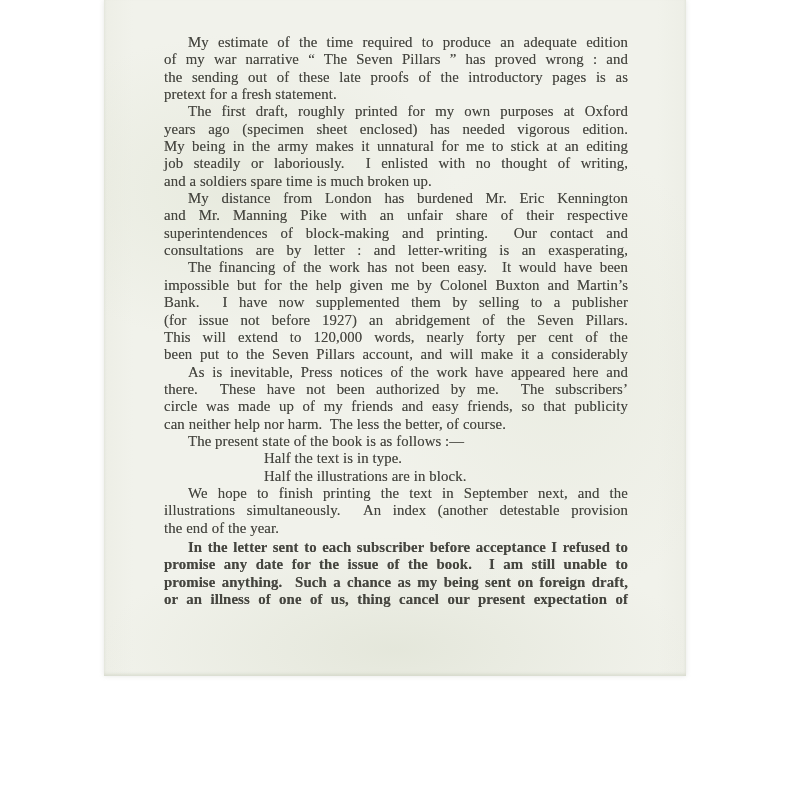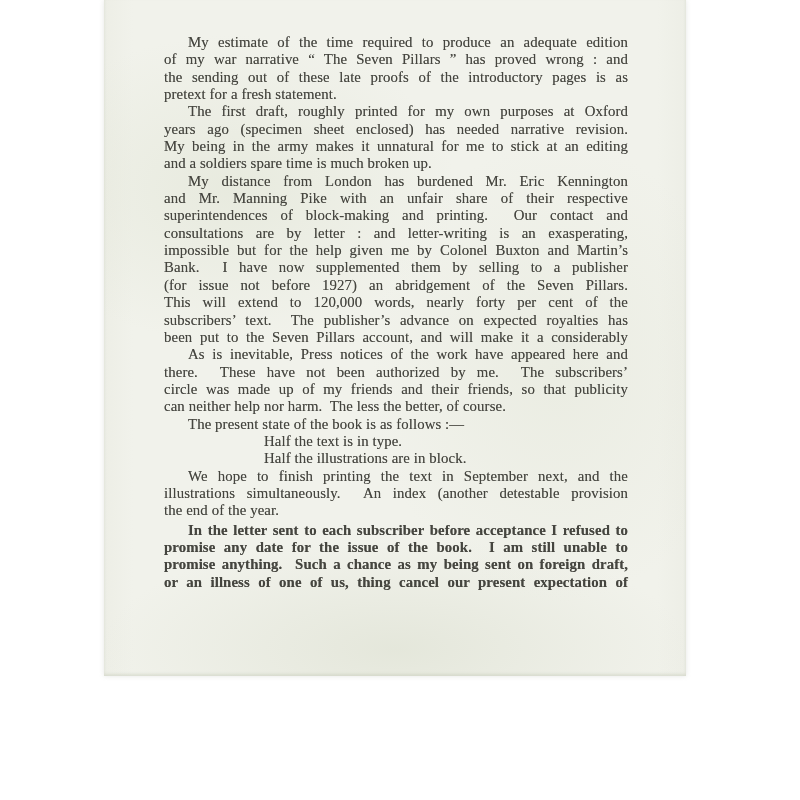--- a/index.html
+++ b/index.html
@@ -64,42 +64,43 @@
   <div class="paper">
     <div class="text-block" id="text-block">
         <div class="para normal">
           <div class="line first">My estimate of the time required to produce an adequate edition</div>
           <div class="line">of my war narrative “ The Seven Pillars ” has proved wrong : and</div>
           <div class="line">the sending out of these late proofs of the introductory pages is as</div>
           <div class="line last">pretext for a fresh statement.</div>
         </div>
         <div class="para normal">
           <div class="line first">The first draft, roughly printed for my own purposes at Oxford</div>
-          <div class="line">years ago (specimen sheet enclosed) has needed narrative revision.</div>
+          <div class="line">years ago (specimen sheet enclosed) has needed vigorous edition.</div>
           <div class="line">My being in the army makes it unnatural for me to stick at an editing</div>
+          <div class="line">job steadily or laboriously.&nbsp; I enlisted with no thought of writing,</div>
           <div class="line last">and a soldiers spare time is much broken up.</div>
         </div>
         <div class="para normal">
           <div class="line first">My distance from London has burdened Mr. Eric Kennington</div>
           <div class="line">and Mr. Manning Pike with an unfair share of their respective</div>
           <div class="line">superintendences of block-making and printing.&nbsp; Our contact and</div>
           <div class="line">consultations are by letter : and letter-writing is an exasperating,</div>
         </div>
         <div class="para normal">
+          <div class="line first">The financing of the work has not been easy.&nbsp; It would have been</div>
           <div class="line">impossible but for the help given me by Colonel Buxton and Martin’s</div>
           <div class="line">Bank.&nbsp; I have now supplemented them by selling to a publisher</div>
           <div class="line">(for issue not before 1927) an abridgement of the Seven Pillars.</div>
           <div class="line">This will extend to 120,000 words, nearly forty per cent of the</div>
-          <div class="line">subscribers’ text.&nbsp; The publisher’s advance on expected royalties has</div>
           <div class="line">been put to the Seven Pillars account, and will make it a considerably</div>
         </div>
         <div class="para normal">
           <div class="line first">As is inevitable, Press notices of the work have appeared here and</div>
           <div class="line">there.&nbsp; These have not been authorized by me.&nbsp; The subscribers’</div>
-          <div class="line">circle was made up of my friends and their friends, so that publicity</div>
+          <div class="line">circle was made up of my friends and easy friends, so that publicity</div>
           <div class="line last">can neither help nor harm.&nbsp; The less the better, of course.</div>
         </div>
         <div class="para normal">
           <div class="line first last">The present state of the book is as follows :—</div>
         </div>
         <div class="para list">
           <div class="line first">Half the text is in type.</div>
           <div class="line last">Half the illustrations are in block.</div>
         </div>
         <div class="para normal">

